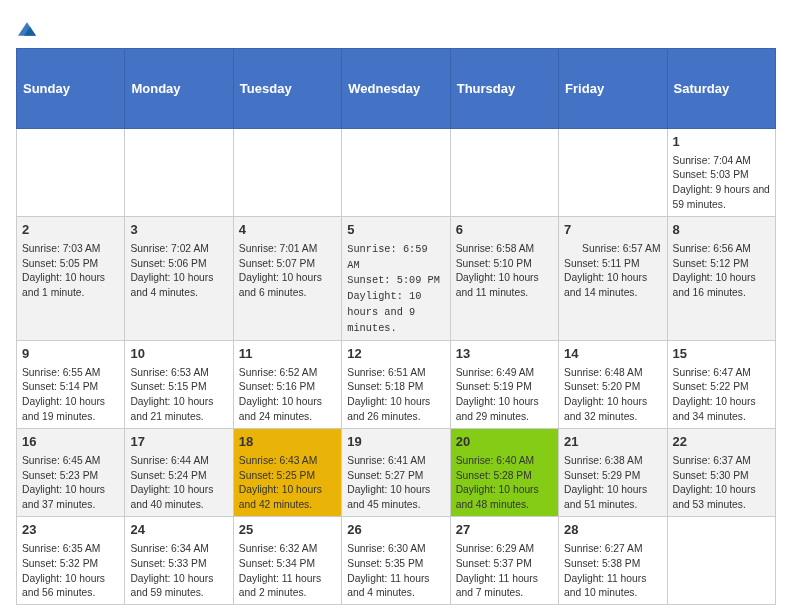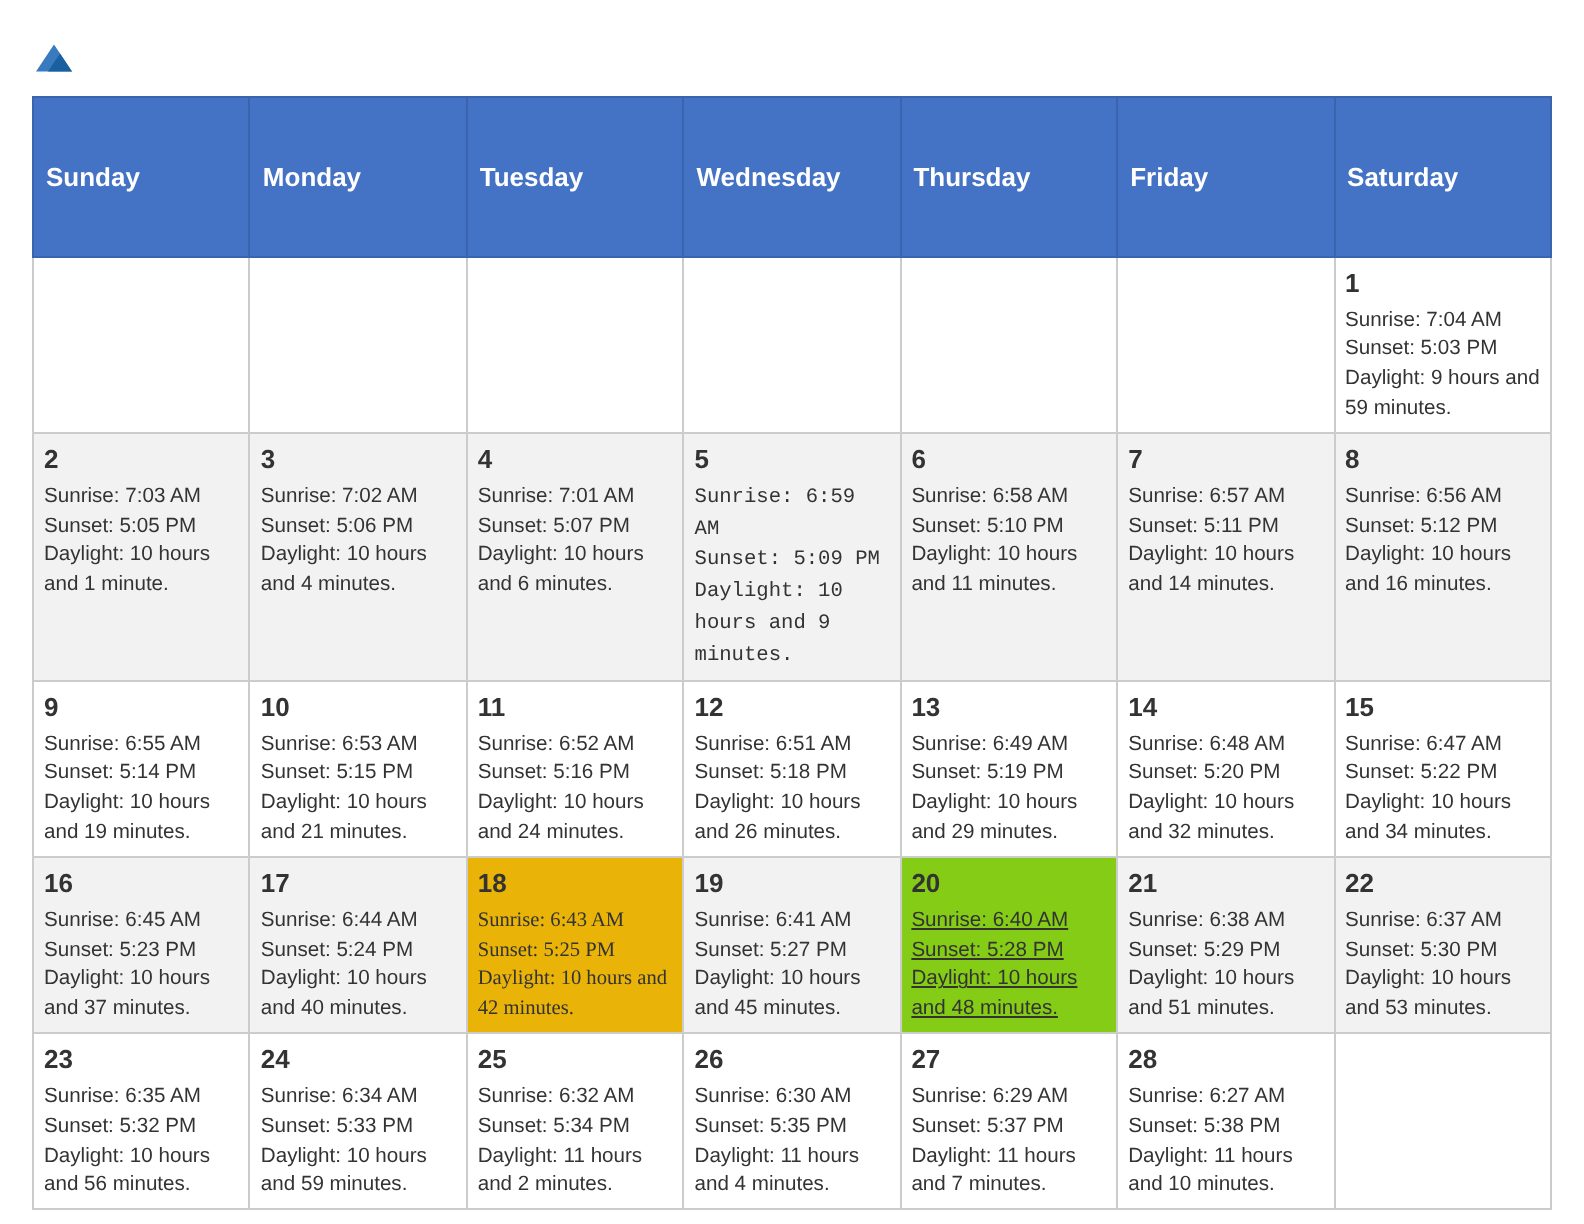--- a/index.html
+++ b/index.html
@@ -155,21 +155,21 @@
 Daylight: 10 hours and 4 minutes.</span></td>
         <td style="background-color: rgb(242, 242, 242);"><span class="day-number">4</span><span class="day-info" style="white-space: pre-line;">Sunrise: 7:01 AM
 Sunset: 5:07 PM
 Daylight: 10 hours and 6 minutes.</span></td>
         <td style="background-color: rgb(242, 242, 242);"><span class="day-number">5</span><span class="day-info" style="white-space: pre-line; font-family: Liberation Mono, monospace;">Sunrise: 6:59 AM
 Sunset: 5:09 PM
 Daylight: 10 hours and 9 minutes.</span></td>
         <td style="background-color: rgb(242, 242, 242);"><span class="day-number">6</span><span class="day-info" style="white-space: pre-line;">Sunrise: 6:58 AM
 Sunset: 5:10 PM
 Daylight: 10 hours and 11 minutes.</span></td>
-        <td style="background-color: rgb(242, 242, 242);"><span class="day-number">7</span><span class="day-info" style="white-space: pre-line;">Sunrise: 6:57 AM
+        <td style="background-color: rgb(242, 242, 242);"><span class="day-number">7</span><span class="day-info" style="white-space: pre-line; margin-left: 18px;">Sunrise: 6:57 AM
 Sunset: 5:11 PM
 Daylight: 10 hours and 14 minutes.</span></td>
         <td style="background-color: rgb(242, 242, 242);"><span class="day-number">8</span><span class="day-info" style="white-space: pre-line;">Sunrise: 6:56 AM
 Sunset: 5:12 PM
 Daylight: 10 hours and 16 minutes.</span></td>
       </tr>
       <tr>
         <td style="background-color: rgb(255, 255, 255);"><span class="day-number">9</span><span class="day-info" style="white-space: pre-line;">Sunrise: 6:55 AM
 Sunset: 5:14 PM
 Daylight: 10 hours and 19 minutes.</span></td>
@@ -192,27 +192,27 @@
 Sunset: 5:22 PM
 Daylight: 10 hours and 34 minutes.</span></td>
       </tr>
       <tr>
         <td style="background-color: rgb(242, 242, 242);"><span class="day-number">16</span><span class="day-info" style="white-space: pre-line;">Sunrise: 6:45 AM
 Sunset: 5:23 PM
 Daylight: 10 hours and 37 minutes.</span></td>
         <td style="background-color: rgb(242, 242, 242);"><span class="day-number">17</span><span class="day-info" style="white-space: pre-line;">Sunrise: 6:44 AM
 Sunset: 5:24 PM
 Daylight: 10 hours and 40 minutes.</span></td>
-        <td style="background-color: #eab308;"><span class="day-number">18</span><span class="day-info" style="white-space: pre-line; font-family: Liberation Serif, serif;">Sunrise: 6:43 AM
+        <td style="background-color: #eab308;"><span class="day-number">18</span><span class="day-info" style="white-space: pre-line;">Sunrise: 6:43 AM
 Sunset: 5:25 PM
 Daylight: 10 hours and 42 minutes.</span></td>
         <td style="background-color: rgb(242, 242, 242);"><span class="day-number">19</span><span class="day-info" style="white-space: pre-line;">Sunrise: 6:41 AM
 Sunset: 5:27 PM
 Daylight: 10 hours and 45 minutes.</span></td>
-        <td style="background-color: #84cc16;"><span class="day-number">20</span><span class="day-info" style="white-space: pre-line; text-decoration: underline;">Sunrise: 6:40 AM
+        <td style="background-color: #84cc16;"><span class="day-number">20</span><span class="day-info" style="white-space: pre-line;">Sunrise: 6:40 AM
 Sunset: 5:28 PM
 Daylight: 10 hours and 48 minutes.</span></td>
         <td style="background-color: rgb(242, 242, 242);"><span class="day-number">21</span><span class="day-info" style="white-space: pre-line;">Sunrise: 6:38 AM
 Sunset: 5:29 PM
 Daylight: 10 hours and 51 minutes.</span></td>
         <td style="background-color: rgb(242, 242, 242);"><span class="day-number">22</span><span class="day-info" style="white-space: pre-line;">Sunrise: 6:37 AM
 Sunset: 5:30 PM
 Daylight: 10 hours and 53 minutes.</span></td>
       </tr>
       <tr>

